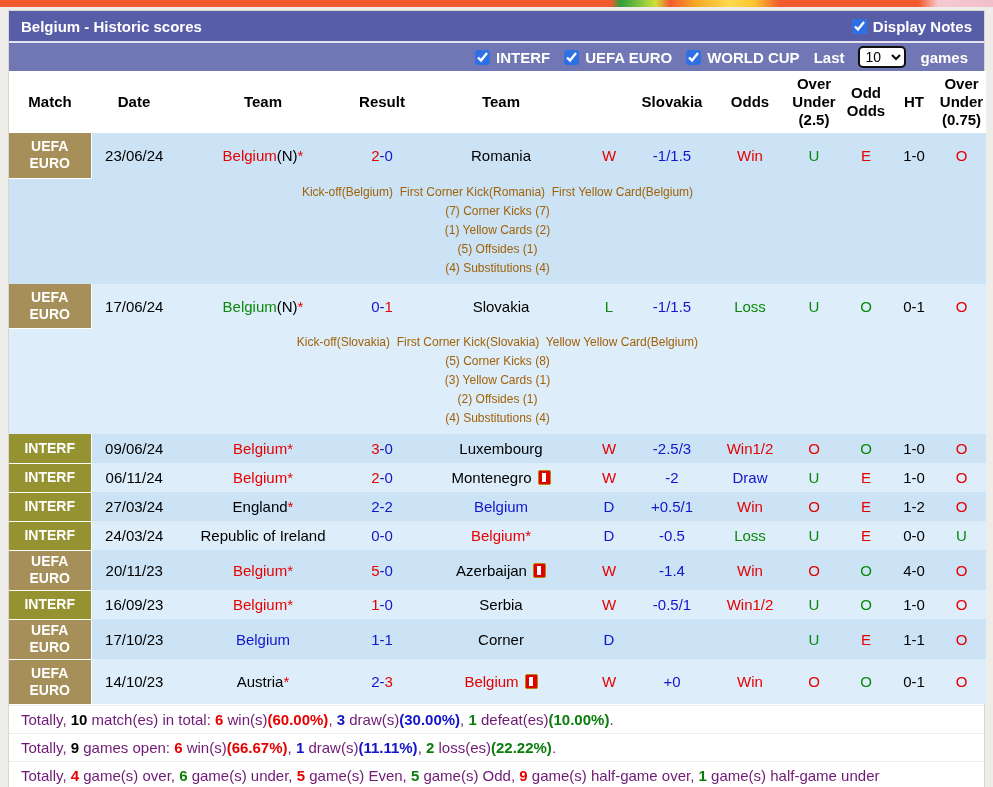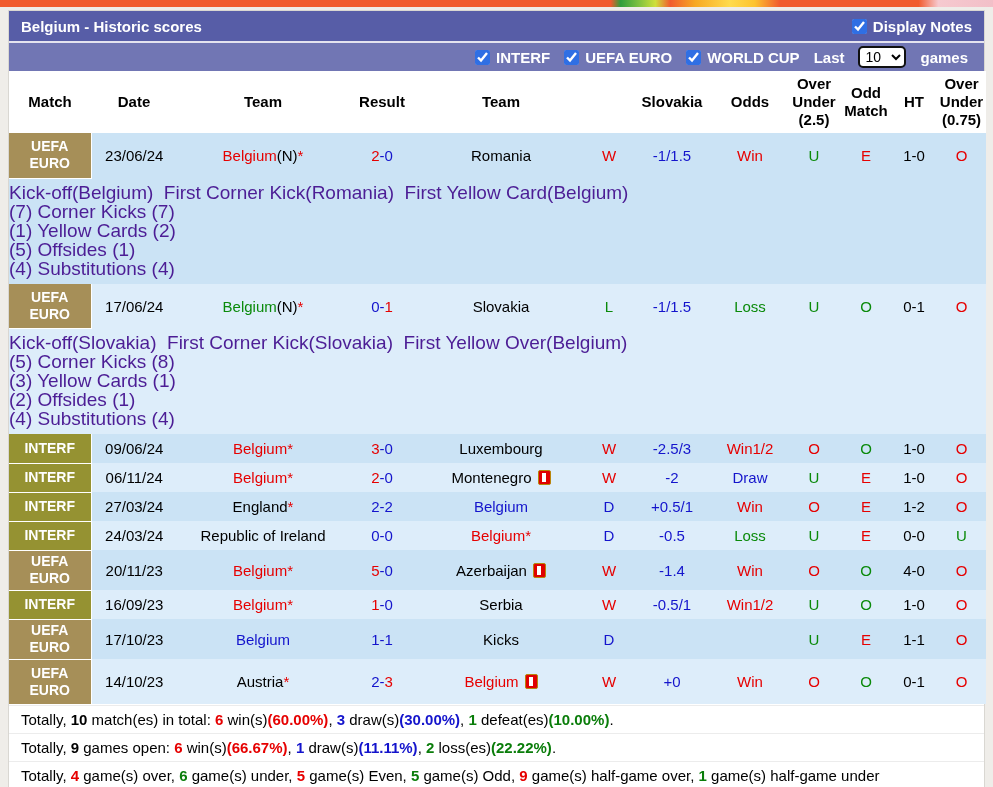--- a/index.html
+++ b/index.html
@@ -87,21 +87,21 @@
   tr.match-row:last-child td { height: 45px; }
   td.league {
     color: #fff; font-weight: bold; font-size: 14px; line-height: 17px;
     border-bottom: 1px solid #fff; border-right: 1px solid #fff;
     padding: 2px;
   }
   tr td.league.euro   { background: #a68f58; }
   tr td.league.interf { background: #959232; }
   tr.notes-row td { padding: 4px 0 6px 0; }
   .note-line {
-    text-align: left; font-size: 19px; line-height: 19px; color: #4c1d95;
+    text-align: center; font-size: 12px; line-height: 19px; color: #a16207;
     white-space: pre-wrap;
   }
   .c-red   { color: #e60000; }
   .c-blue  { color: #1414cc; }
   .c-green { color: #0a8a0a; }
   .c-black { color: #000; }
   .red-card {
     display: inline-block; width: 13px; height: 15px;
     background: #e00000; border: 1px solid #b8860b; border-radius: 2px;
     vertical-align: -2px; margin-left: 6px; position: relative;
@@ -110,21 +110,21 @@
     content: ""; display: block; width: 4px; height: 9px;
     background: #fff; margin: 2px auto 0 auto;
   }
   
   .summary { background: #fff; }
   .sum-line {
     height: 28px; line-height: 28px; padding-left: 12px;
     font-size: 15px; color: #000; border-top: 1px solid #ececec;
     white-space: nowrap;
   }
-  .s-n  { font-weight: normal; color: #000000; }
+  .s-n  { font-weight: normal; color: #701a75; }
   .s-b  { font-weight: bold;   color: #000; }
   .s-r  { font-weight: bold;   color: #e60000; }
   .s-bl { font-weight: bold;   color: #1414cc; }
   .s-g  { font-weight: bold;   color: #0a7d0a; }
 </style>
 </head>
 <body>
 
 <div class="banner"></div>
 
@@ -179,21 +179,21 @@
         <tr id="header-row">
           <th>Match</th>
           <th>Date</th>
           <th>Team</th>
           <th>Result</th>
           <th>Team</th>
           <th></th>
           <th>Slovakia</th>
           <th>Odds</th>
           <th>Over Under (2.5)</th>
-          <th>Odd Match</th>
+          <th>Odd Odds</th>
           <th>HT</th>
           <th>Over Under (0.75)</th>
         </tr>
       </thead>
     <tbody id="rows">
         <tr class="match-row odd euro has-notes">
           <td class="league euro">UEFA EURO</td>
           <td>23/06/24</td>
           <td><span class="c-red">Belgium</span><span class="c-black">(N)</span><span class="c-red">*</span></td>
           <td><span class="c-red">2</span><span class="c-blue">-0</span></td>
@@ -224,21 +224,21 @@
           <td><span class="c-green">L</span></td>
           <td><span class="c-blue">-1/1.5</span></td>
           <td><span class="c-green">Loss</span></td>
           <td><span class="c-green">U</span></td>
           <td><span class="c-green">O</span></td>
           <td><span class="c-black">0-1</span></td>
           <td><span class="c-red">O</span></td>
         </tr>
         <tr class="notes-row even">
           <td colspan="12">
-            <div class="note-line">Kick-off(Slovakia)  First Corner Kick(Slovakia)  First Yellow Over(Belgium)</div>
+            <div class="note-line">Kick-off(Slovakia)  First Corner Kick(Slovakia)  Yellow Yellow Card(Belgium)</div>
             <div class="note-line">(5) Corner Kicks (8)</div>
             <div class="note-line">(3) Yellow Cards (1)</div>
             <div class="note-line">(2) Offsides (1)</div>
             <div class="note-line">(4) Substitutions (4)</div>
           </td>
         </tr>
         <tr class="match-row odd interf">
           <td class="league interf">INTERF</td>
           <td>09/06/24</td>
           <td><span class="c-red">Belgium</span><span class="c-red">*</span></td>
@@ -320,21 +320,21 @@
           <td><span class="c-green">U</span></td>
           <td><span class="c-green">O</span></td>
           <td><span class="c-black">1-0</span></td>
           <td><span class="c-red">O</span></td>
         </tr>
         <tr class="match-row odd euro">
           <td class="league euro">UEFA EURO</td>
           <td>17/10/23</td>
           <td><span class="c-blue">Belgium</span></td>
           <td><span class="c-blue">1-1</span></td>
-          <td><span class="c-black">Kicks</span></td>
+          <td><span class="c-black">Corner</span></td>
           <td><span class="c-blue">D</span></td>
           <td></td>
           <td></td>
           <td><span class="c-green">U</span></td>
           <td><span class="c-red">E</span></td>
           <td><span class="c-black">1-1</span></td>
           <td><span class="c-red">O</span></td>
         </tr>
         <tr class="match-row even euro">
           <td class="league euro">UEFA EURO</td>

